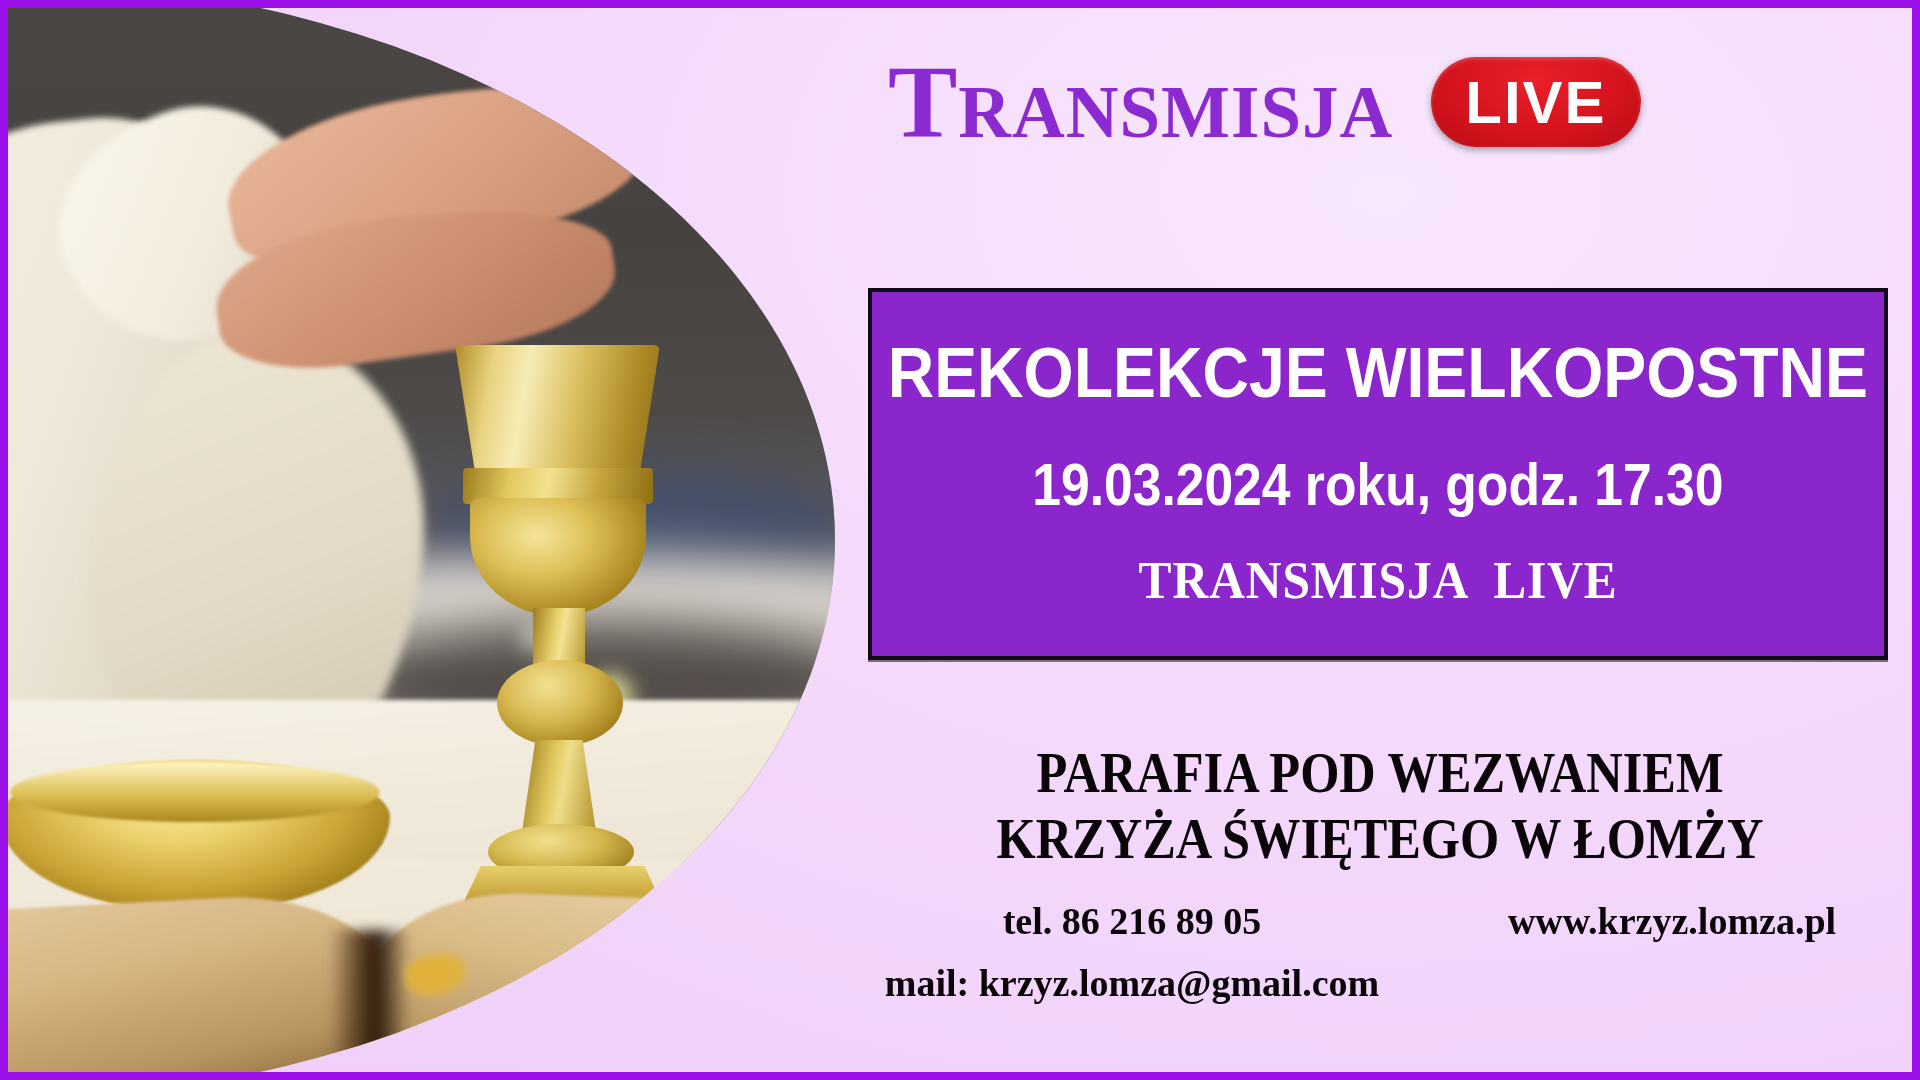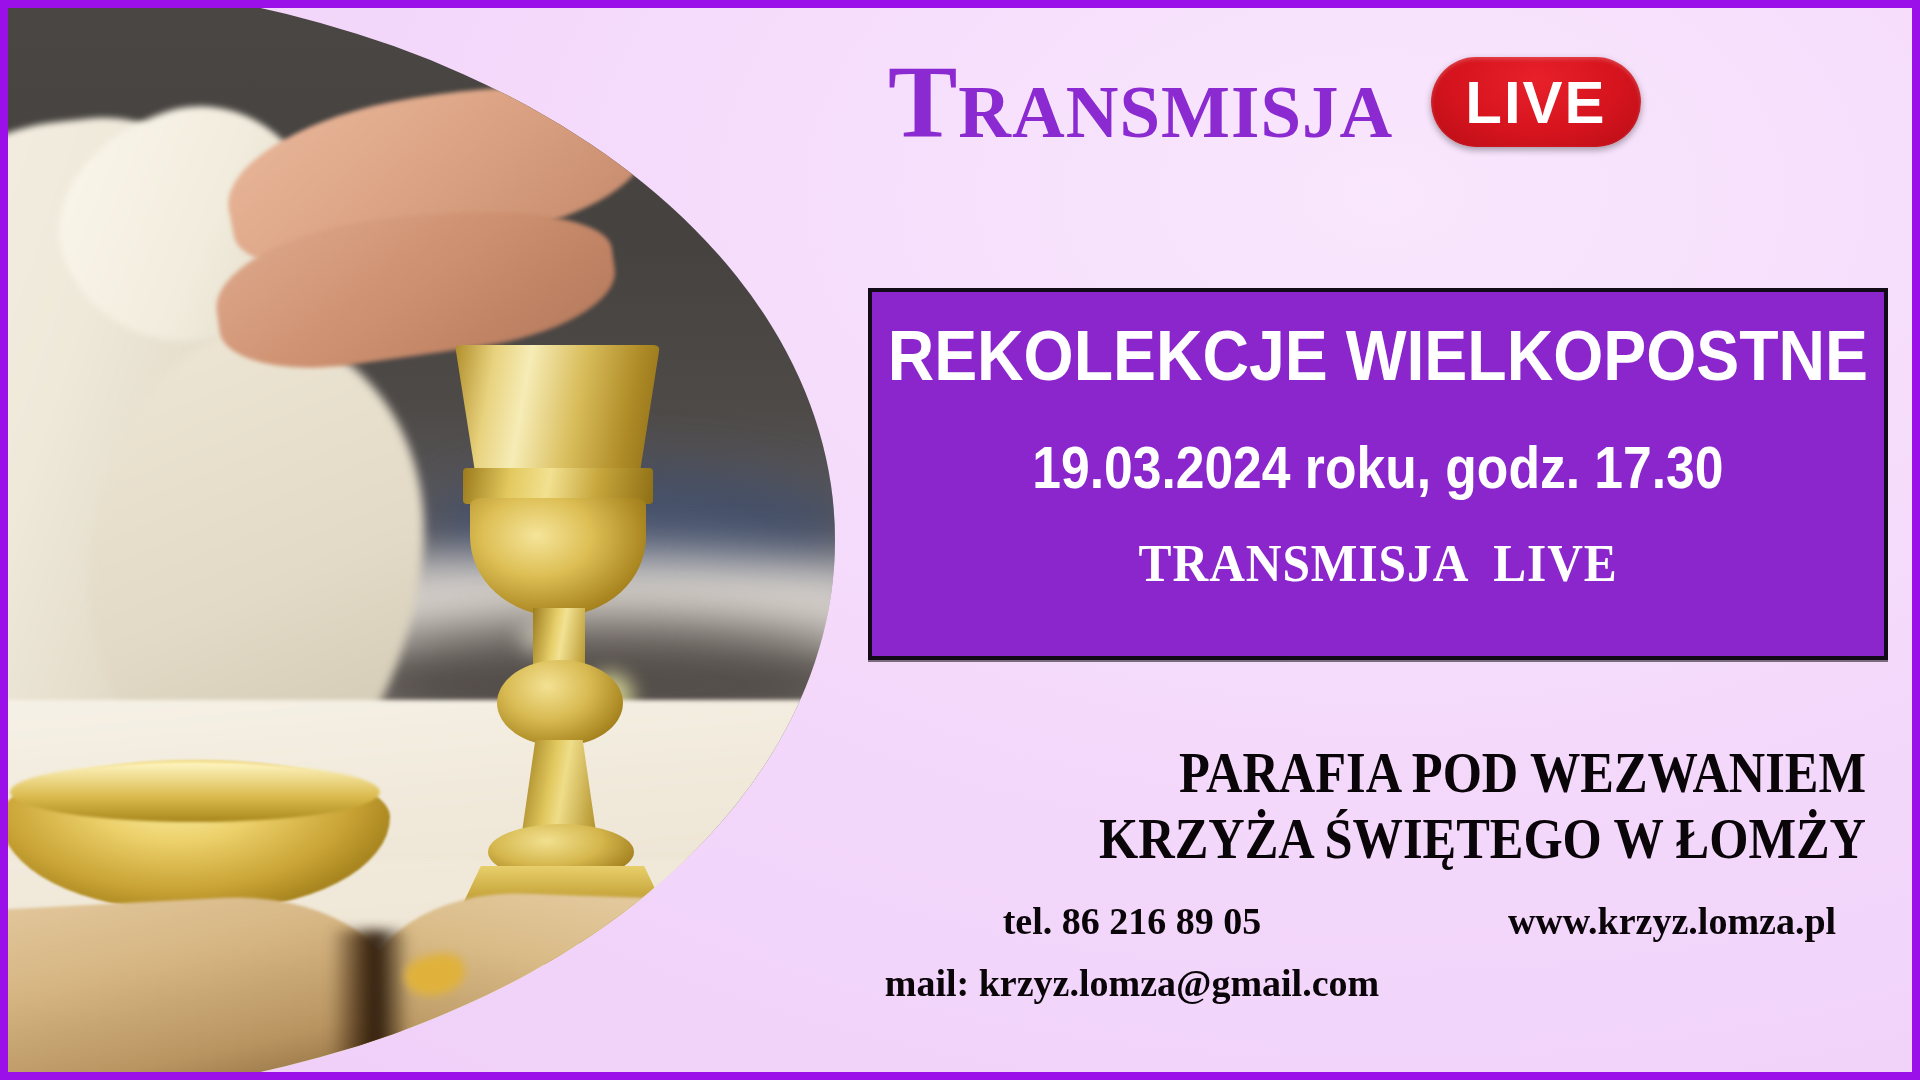--- a/index.html
+++ b/index.html
@@ -338,21 +338,21 @@
     position: absolute;
     left: 28px; top: 288px;
     width: 1020px; height: 372px;
     background: #8a26cb;
     border: 4px solid #120a16;
     box-sizing: border-box;
     display: flex;
     flex-direction: column;
     align-items: center;
     justify-content: flex-start;
-    padding-top: 28px;
+    padding-top: 45px;
     box-shadow: 0 2px 0 rgba(0,0,0,0.5);
   }
   .banner-headline {
     font-family: "Liberation Sans Narrow", "Liberation Sans", sans-serif;
     font-weight: 700;
     font-size: 70px;
     line-height: 1.05;
     color: #ffffff;
     letter-spacing: 0px;
     transform: scaleX(0.92);
@@ -381,21 +381,21 @@
     transform: scaleX(0.95);
     white-space: pre;
     text-align: center;
   }
 
   
   .parish {
     position: absolute;
     left: 0; top: 740px;
     width: 1080px;
-    text-align: right;
+    text-align: center;
   }
   .parish-line {
     font-family: "Liberation Serif", serif;
     font-weight: 700;
     font-size: 56px;
     line-height: 1.18;
     color: #0a0508;
     transform: scaleX(0.90);
     white-space: nowrap;
   }

